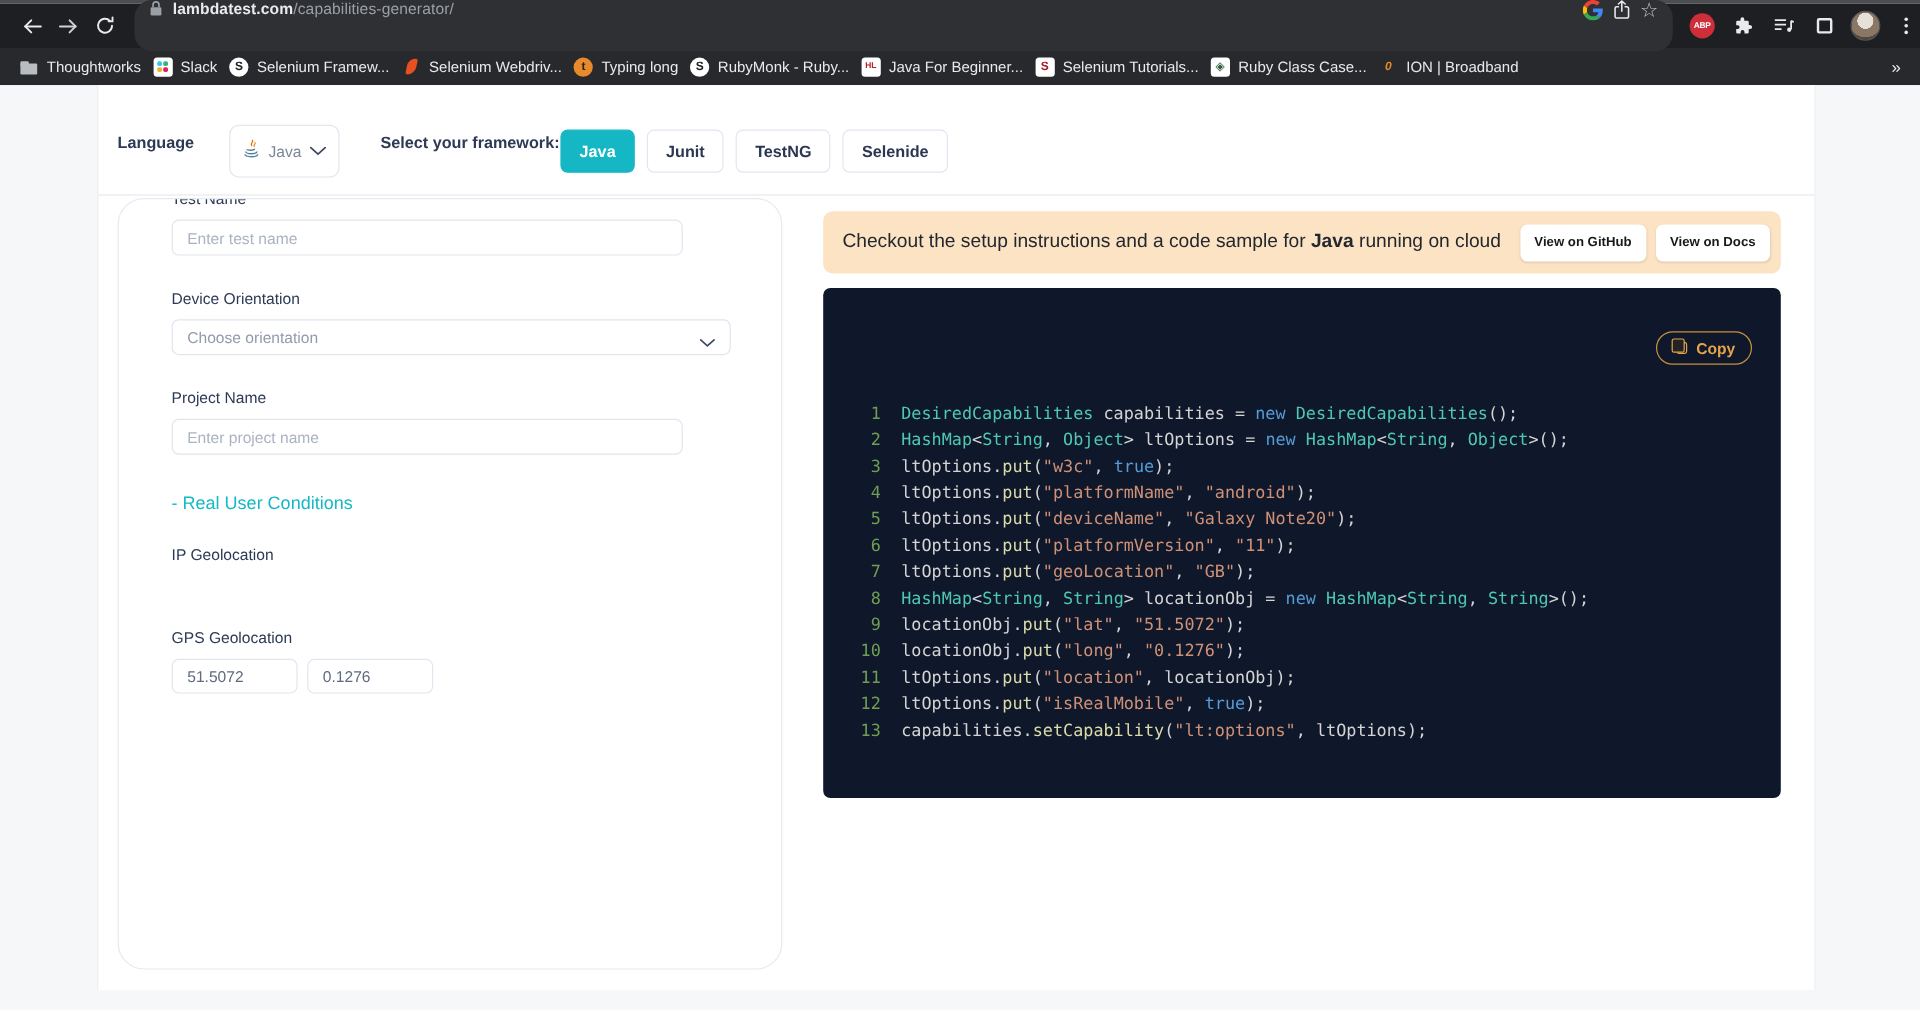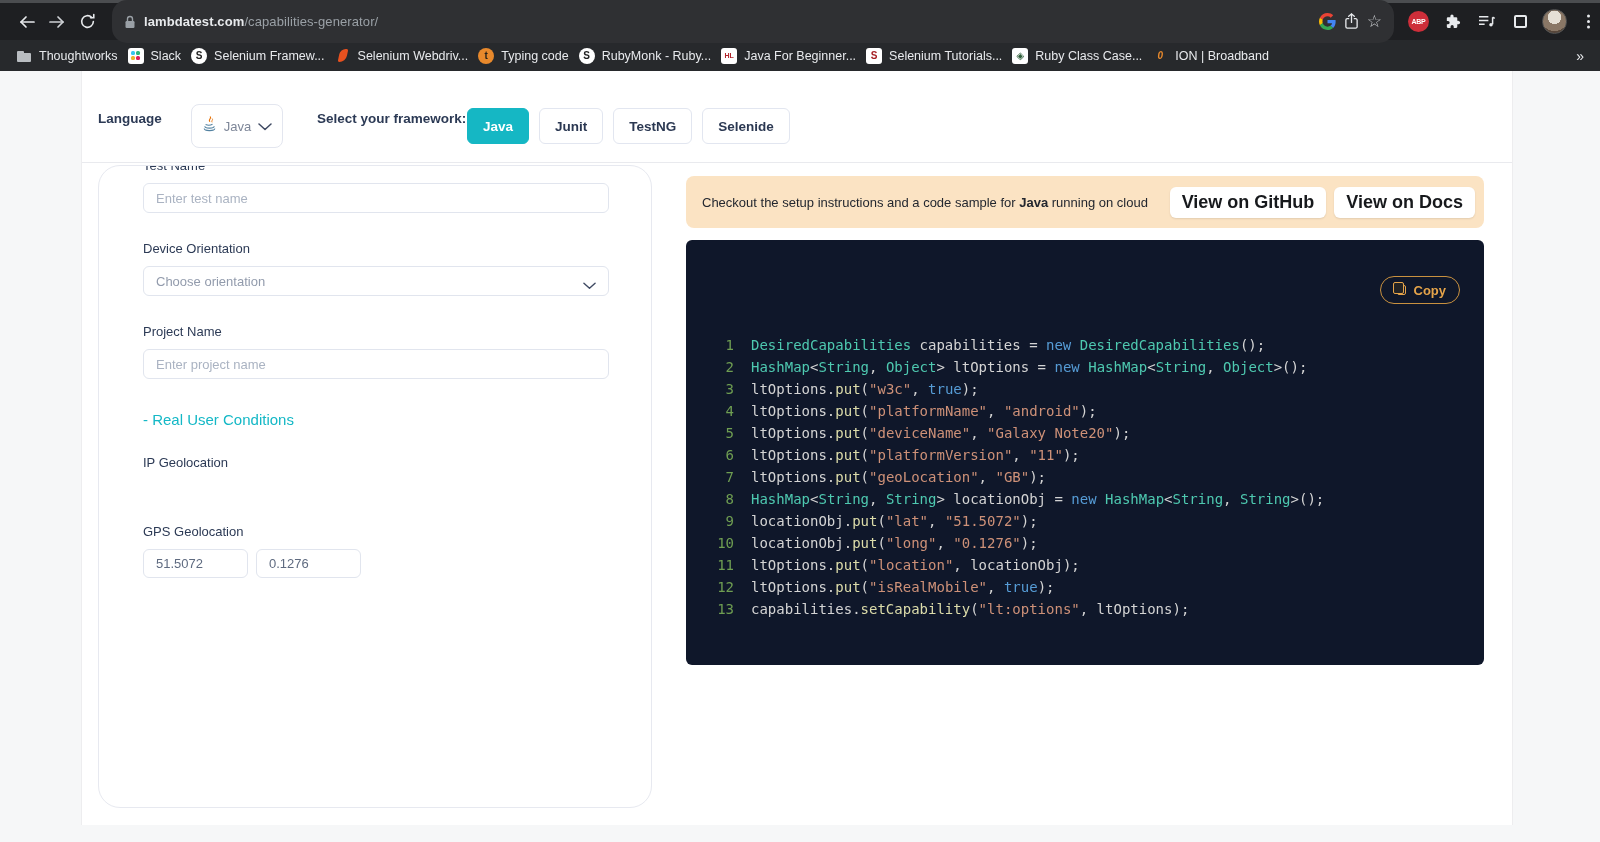--- a/index.html
+++ b/index.html
@@ -3,21 +3,21 @@
 <meta charset="utf-8">
 <style>
   *{box-sizing:border-box;margin:0;padding:0}
   html,body{width:1600px;height:842px;overflow:hidden;background:#fff;
     font-family:"Liberation Sans","DejaVu Sans",sans-serif;}
   
   .frame-top{height:3px;background:#4b4d50}
   .toolbar{height:37px;background:#1e1f22;display:flex;align-items:center;padding:0 12px}
   .navbtn{width:30px;height:30px;display:flex;align-items:center;justify-content:center;border-radius:50%;flex:none}
   .omnibox{width:1282px;height:43px;background:#2f3033;border-radius:15px;margin-left:10px;
-    display:flex;align-items:center;padding:0 12px;gap:8px;flex:none}
+    display:flex;align-items:flex-start;padding:0 12px;gap:8px;flex:none}
   .url{font-size:13px;letter-spacing:.1px;flex:1;white-space:nowrap;overflow:hidden}
   .url .dom{color:#e8eaed;font-weight:600}
   .url .path{color:#9aa0a6}
   .obx-ic{display:flex;align-items:center;justify-content:center;flex:none}
   .star{color:#c7cacd;font-size:17px;line-height:1}
   .right-icons{display:flex;align-items:center;gap:5px;margin-left:10px}
   .right-icons>*{width:29px;height:29px;display:flex;align-items:center;justify-content:center;flex:none}
   .abp{width:21px;height:21px;border-radius:50%;background:#ce2e3a;color:#fff;font-size:7px;font-weight:700;
     display:flex;align-items:center;justify-content:center;letter-spacing:-.2px}
   .tabsq{width:13px;height:13px;border:2px solid #e8eaed;border-radius:2px}
@@ -54,42 +54,42 @@
   .fw-group{position:absolute;left:385px;top:37px;display:flex;gap:10px}
   .fw-btn{height:36px;padding:0 15px;border:1px solid #e2e6f0;border-radius:6px;background:#fff;
     font-family:inherit;font-size:13.5px;font-weight:600;color:#2b3852;cursor:pointer}
   .fw-btn.active{background:#15b7c4;border-color:#15b7c4;color:#fff}
   
   .card{position:absolute;left:16px;top:94px;width:554px;height:643px;border:1px solid #e7e9f0;border-radius:22px;overflow:hidden}
   .card-inner{padding:0 44px}
   .field{margin-top:28px}
   .field:first-child{margin-top:-8px}
   .flabel{font-size:13px;font-weight:500;color:#2c3a55;margin-bottom:10px}
-  .finput{width:466px;height:30px;border:1px solid #e1e5ee;border-radius:6px;font-size:13px;
+  .finput{width:426px;height:30px;border:1px solid #e1e5ee;border-radius:6px;font-size:13px;
     display:flex;align-items:center;padding:0 12px;background:#fff;cursor:text}
   .finput.small{width:105px;height:29px}
   .placeholder{color:#aab3c2}
   .val{color:#5f6b80}
   .muted{color:#929bac}
   .fselect{width:466px;height:30px;border:1px solid #e1e5ee;border-radius:6px;font-size:13px;
     display:flex;align-items:center;padding:0 12px;position:relative;cursor:pointer;background:#fff}
   .fselect .chev{position:absolute;right:12px;top:11px}
   .section{margin-top:32px;color:#14b8c6;font-size:15px;font-weight:500;cursor:pointer}
   .section+.field{margin-top:27px}
   [data-name="field-gps-geolocation"]{margin-top:54px}
   [data-name="field-language-locale"]{margin-top:55px}
   .pair{display:flex;gap:8px}
   
   .banner{position:absolute;left:604px;top:105px;width:798px;height:52px;background:#fbe3c3;border-radius:8px;
     display:flex;align-items:center;padding:0 9px 0 16px}
-  .banner-text{font-size:13px;color:#23272f}
+  .banner-text{font-size:16px;color:#23272f}
   .banner-text b{font-weight:700}
   .bbtns{margin-left:auto;display:flex;gap:8px}
   .bbtn{background:#fff;border:none;border-radius:6px;height:31px;padding:0 12px;font-family:inherit;
-    font-weight:700;font-size:18px;color:#17191c;cursor:pointer;box-shadow:0 1px 2px rgba(0,0,0,.10)}
+    font-weight:700;font-size:11px;color:#17191c;cursor:pointer;box-shadow:0 1px 2px rgba(0,0,0,.10)}
   
   .codeblock{position:absolute;left:604px;top:169px;width:798px;height:425px;background:#0f172a;border-radius:6px;
     padding:36px 24px 0}
   .copy-row{display:flex;justify-content:flex-end}
   .copy-btn{display:inline-flex;align-items:center;gap:8px;border:1.5px solid #c9913f;color:#e5a44a;
     border-radius:15px;height:28px;padding:0 13px;font-size:13px;font-weight:600;background:transparent;
     font-family:inherit;cursor:pointer}
   .copy-ic{width:9px;height:10px;border:1.5px solid #e5a44a;border-radius:2px;position:relative;margin-left:3px}
   .copy-ic:before{content:'';position:absolute;left:-5px;top:-4px;width:9px;height:10px;
     border:1.5px solid #e5a44a;border-radius:2px;background:#232324}
@@ -195,21 +195,21 @@
       <span class="bm-label" data-name="bookmark-label">Selenium Framew...</span>
     </div>
     <div class="bm" data-name="bookmark-selenium-webdriv">
       <span class="fav fav-flame" data-name="selenium-webdriver-icon">
         <span class="flame" data-name="flame-icon-shape"></span>
       </span>
       <span class="bm-label" data-name="bookmark-label">Selenium Webdriv...</span>
     </div>
     <div class="bm" data-name="bookmark-typing-test">
       <span class="fav fav-glyph circle" data-name="typing-test-icon" style="background: rgb(232, 137, 44); color: rgb(38, 33, 26);">t</span>
-      <span class="bm-label" data-name="bookmark-label">Typing code</span>
+      <span class="bm-label" data-name="bookmark-label">Typing long</span>
     </div>
     <div class="bm" data-name="bookmark-rubymonk-ruby">
       <span class="fav fav-glyph circle" data-name="rubymonk-icon" style="background: rgb(255, 255, 255); color: rgb(34, 34, 34);">S</span>
       <span class="bm-label" data-name="bookmark-label">RubyMonk - Ruby...</span>
     </div>
     <div class="bm" data-name="bookmark-java-for-beginner">
       <span class="fav fav-glyph square" data-name="java-for-beginners-icon" style="background: rgb(255, 255, 255); color: rgb(177, 35, 42); font-size: 7px;">HL</span>
       <span class="bm-label" data-name="bookmark-label">Java For Beginner...</span>
     </div>
     <div class="bm" data-name="bookmark-selenium-tutorials">

